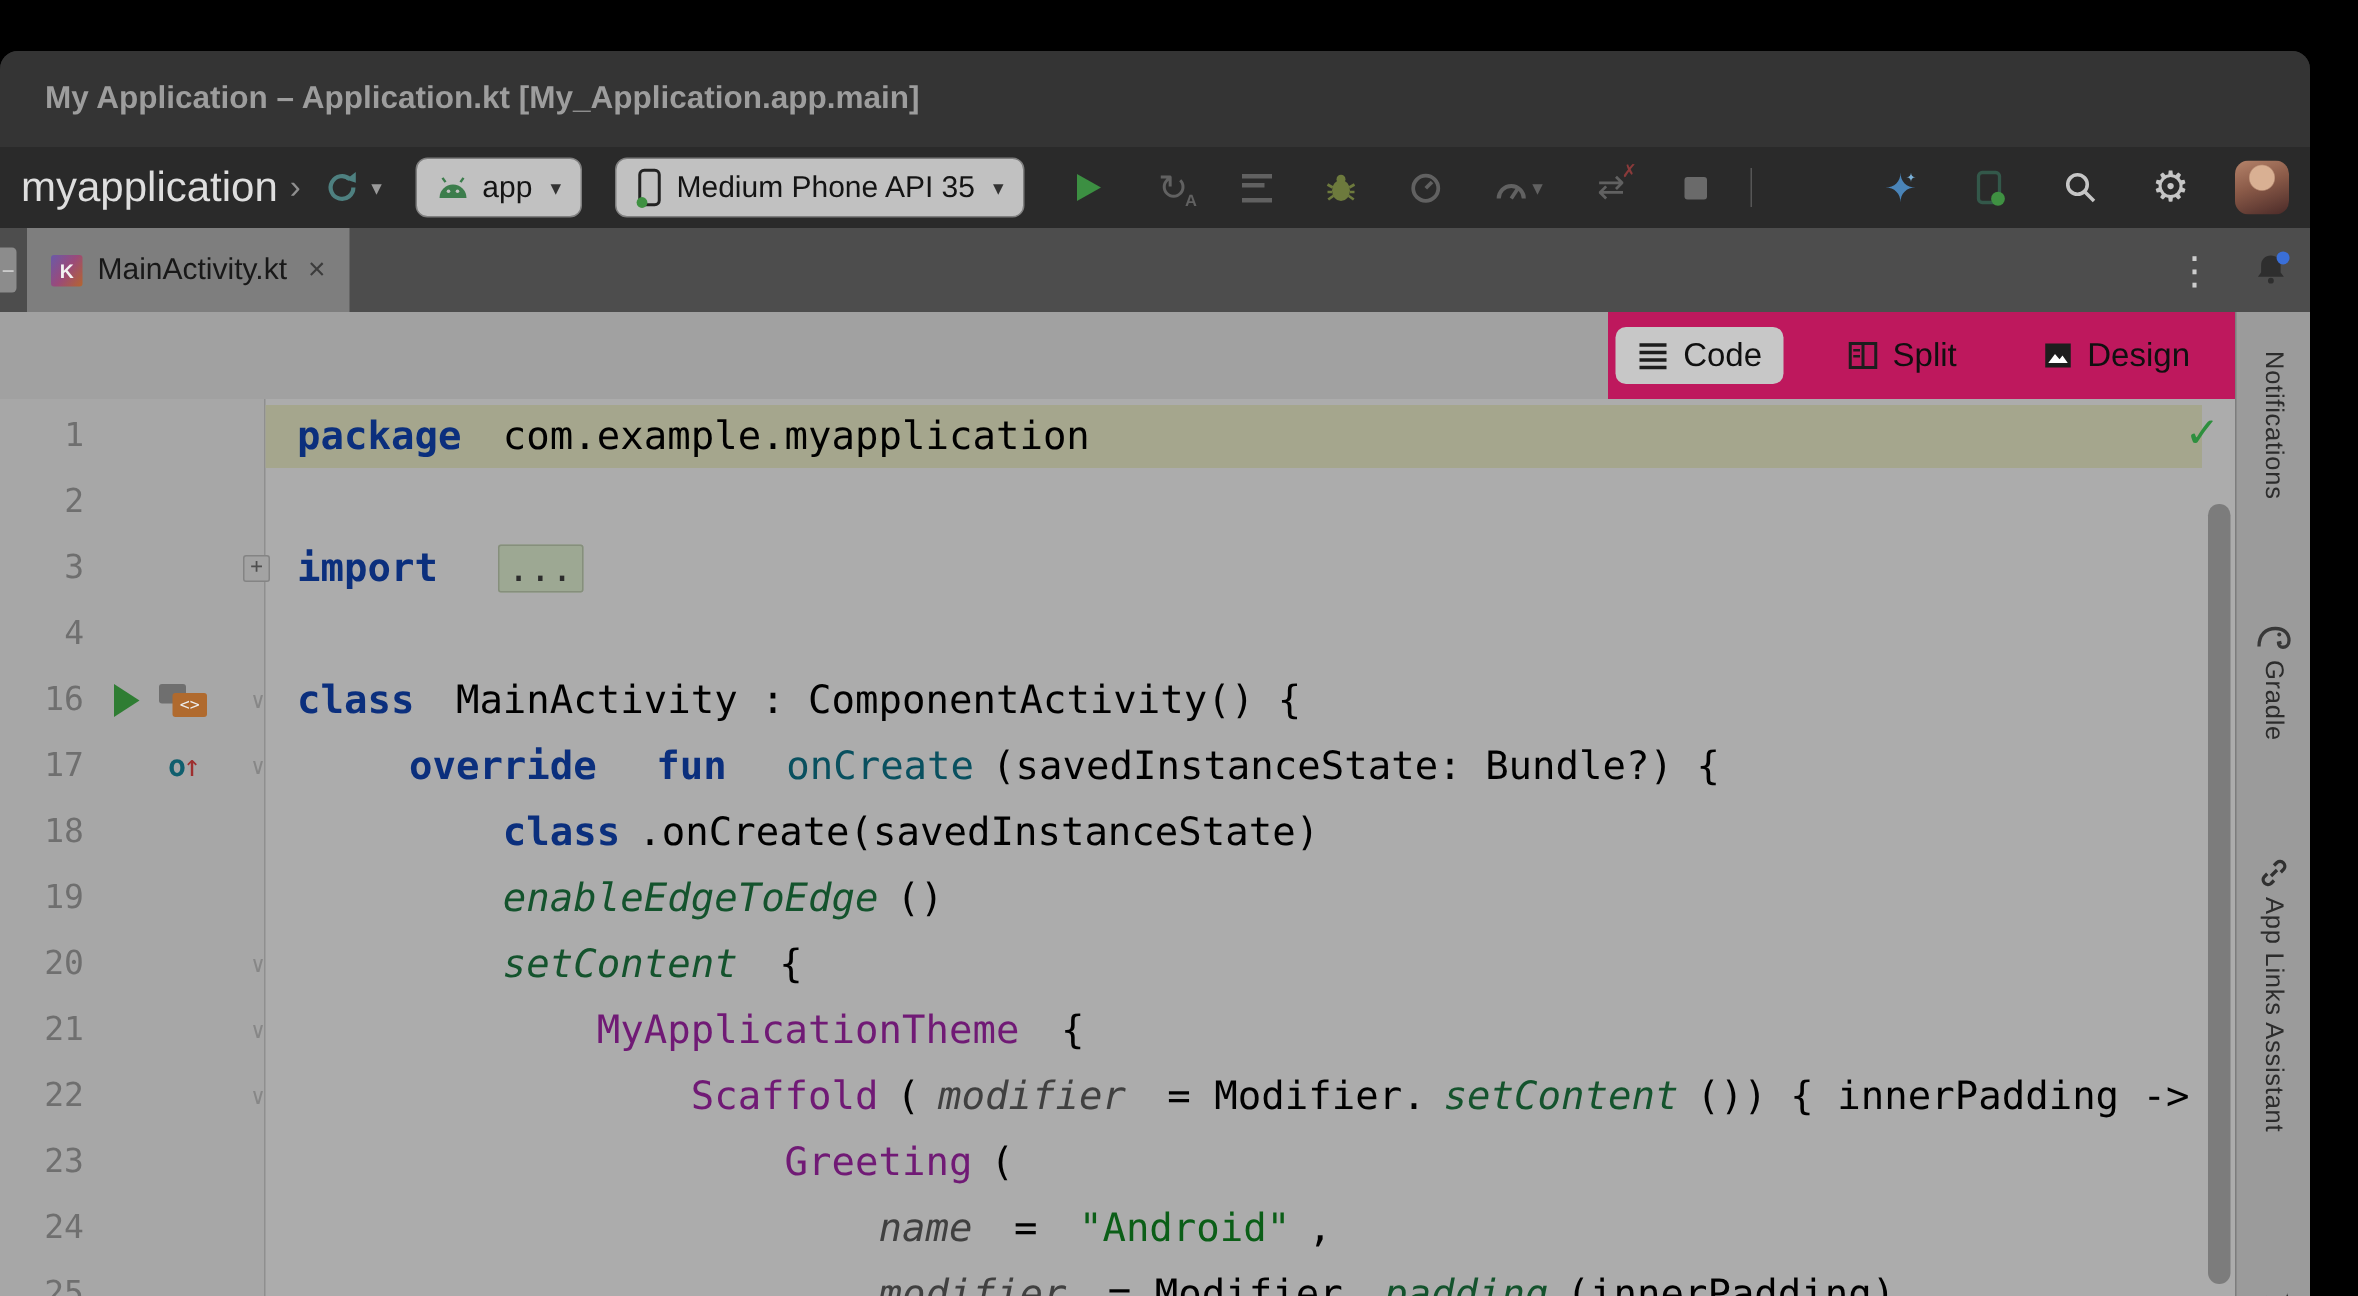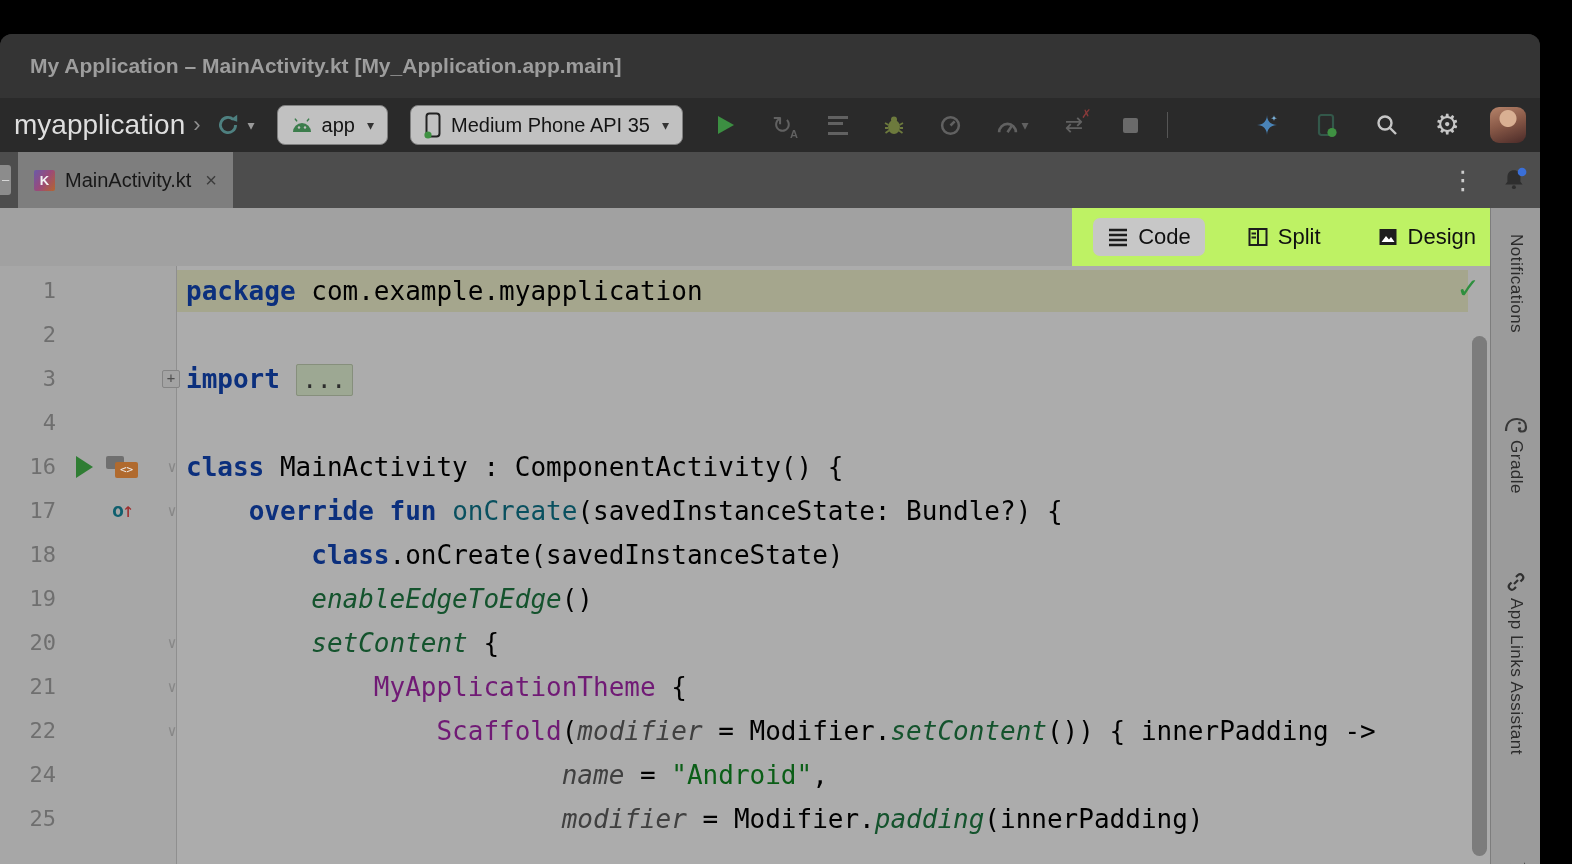--- a/index.html
+++ b/index.html
@@ -48,33 +48,33 @@
     padding:0 16px;background:#7e7e7e;color:#181818;font-size:20px;}
   .kticon{width:21px;height:21px;border-radius:2px;display:flex;align-items:center;justify-content:center;
     color:#f2f2f2;font-size:13px;font-weight:bold;
     background:linear-gradient(125deg,#6a5aa8 0%,#9a4a7a 50%,#b5652e 100%);}
   .tabclose{color:#3c3c3c;font-size:20px;margin-left:4px;}
   .kebab{position:absolute;right:64px;top:0;height:100%;display:flex;align-items:center;color:#cdcdcd;font-size:26px;}
   .bell{position:absolute;right:12px;top:15px;}
 
   
   .edheader{position:absolute;left:0;top:174px;right:50px;height:58px;background:#a1a1a1;}
-  .spotlight{position:absolute;right:0;top:0;width:418px;height:100%;background:#bef264;
-    display:flex;align-items:center;justify-content:flex-end;gap:28px;box-sizing:border-box;}
+  .spotlight{position:absolute;right:0;top:0;width:418px;height:100%;background:#be185d;
+    display:flex;align-items:center;justify-content:flex-end;gap:28px;padding-right:16px;box-sizing:border-box;}
   .modebtn{display:flex;align-items:center;gap:9px;font-size:22px;color:#101010;padding:6px 14px;border-radius:7px;}
   .modebtn.sel{background:#c7c7c7;}
 
   
   .editor{position:absolute;left:0;top:232px;right:50px;bottom:0;background:#acacac;overflow:hidden;}
   .editor::before{content:"";position:absolute;left:0;top:0;bottom:0;width:176px;background:#a7a7a7;border-right:1px solid #8f8f8f;}
   .codepane{position:absolute;left:0;top:3px;right:0;}
   .cline{position:relative;height:44px;line-height:44px;white-space:pre;box-sizing:border-box;
     padding-left:186px;font-family:"DejaVu Sans Mono",monospace;font-size:26px;color:#1d1d1d;}
   .cline.hl::before{content:"";position:absolute;left:177px;right:22px;top:1px;bottom:1px;background:#a5a68d;}
-  .tok{position:relative;z-index:1;}
+  .tok{position:relative;z-index:1;margin-left:12px;}
   .lnum{position:absolute;left:0;top:0;width:56px;text-align:right;font-size:22px;color:#6f6f6f;
     font-family:"DejaVu Sans Mono",monospace;}
   .tok-kw{color:#0b2f7d;font-weight:bold;}
   .tok-pl{color:#000000;}
   .tok-fd{color:#09505f;}
   .tok-it{color:#14532d;font-style:italic;}
   .tok-cp{color:#701a75;}
   .tok-na{color:#404040;font-style:italic;}
   .tok-st{color:#0b5e17;}
   .tok-fold{background:#9da893;border:1px solid #868f7c;border-radius:2px;padding:1px 6px;color:#2c2c2c;font-size:24px;}
@@ -102,21 +102,21 @@
   .sicon{position:absolute;left:50%;transform:translateX(-50%);}
   .sparkle{font-size:22px;color:#2b2b2b;position:absolute;left:50%;transform:translateX(-50%);}
   .sparkle small{font-size:11px;vertical-align:top;}
 </style>
 </head>
 <body>
 
 <div class="win">
 
   <div class="titlebar">
-    <span>My Application – MainActivity.kt [My_Application.app.main]</span>
+    <span>My Application – Application.kt [My_Application.app.main]</span>
   </div>
 
   <div class="toolbar">
     <span class="proj">myapplication</span>
     <span class="chevron">›</span>
 
     <span class="tbi">
       <svg width="26" height="26" viewBox="0 0 24 24">
         <path d="M19 12a7 7 0 1 1-2.2-5.1" fill="none" stroke="#4e8080" stroke-width="2.6"></path>
         <path d="M20.5 2.5 L20.5 9 L14.5 7 Z" fill="#4e8080"></path>
@@ -283,20 +283,21 @@
         <div class="cline"><span class="lnum">2</span></div>
         <div class="cline"><span class="lnum">3</span><span class="fold-plus">+</span><span class="tok tok-kw">import</span><span class="tok tok-pl"> </span><span class="tok tok-fold">...</span></div>
         <div class="cline"><span class="lnum">4</span></div>
         <div class="cline"><span class="lnum">16</span><span class="gicon gicon-run"><span class="tri"></span></span><span class="gicon gicon-cls"><span class="cls-a"></span><span class="cls-b">&lt;&gt;</span></span><span class="fold-chev">∨</span><span class="tok tok-kw">class</span><span class="tok tok-pl"> MainActivity : ComponentActivity() {</span></div>
         <div class="cline"><span class="lnum">17</span><span class="gicon gicon-override"><span class="ovr-o">o</span><span class="ovr-a">↑</span></span><span class="fold-chev">∨</span><span class="tok tok-pl">    </span><span class="tok tok-kw">override</span><span class="tok tok-pl"> </span><span class="tok tok-kw">fun</span><span class="tok tok-pl"> </span><span class="tok tok-fd">onCreate</span><span class="tok tok-pl">(savedInstanceState: Bundle?) {</span></div>
         <div class="cline"><span class="lnum">18</span><span class="tok tok-pl">        </span><span class="tok tok-kw">class</span><span class="tok tok-pl">.onCreate(savedInstanceState)</span></div>
         <div class="cline"><span class="lnum">19</span><span class="tok tok-pl">        </span><span class="tok tok-it">enableEdgeToEdge</span><span class="tok tok-pl">()</span></div>
         <div class="cline"><span class="lnum">20</span><span class="fold-chev">∨</span><span class="tok tok-pl">        </span><span class="tok tok-it">setContent</span><span class="tok tok-pl"> {</span></div>
         <div class="cline"><span class="lnum">21</span><span class="fold-chev">∨</span><span class="tok tok-pl">            </span><span class="tok tok-cp">MyApplicationTheme</span><span class="tok tok-pl"> {</span></div>
         <div class="cline"><span class="lnum">22</span><span class="fold-chev">∨</span><span class="tok tok-pl">                </span><span class="tok tok-cp">Scaffold</span><span class="tok tok-pl">(</span><span class="tok tok-na">modifier</span><span class="tok tok-pl"> = Modifier.</span><span class="tok tok-it">setContent</span><span class="tok tok-pl">()) { innerPadding -&gt;</span></div>
+        <div class="cline"><span class="lnum">23</span><span class="tok tok-pl">                    </span><span class="tok tok-cp">Greeting</span><span class="tok tok-pl">(</span></div>
         <div class="cline"><span class="lnum">24</span><span class="tok tok-pl">                        </span><span class="tok tok-na">name</span><span class="tok tok-pl"> = </span><span class="tok tok-st">"Android"</span><span class="tok tok-pl">,</span></div>
         <div class="cline"><span class="lnum">25</span><span class="tok tok-pl">                        </span><span class="tok tok-na">modifier</span><span class="tok tok-pl"> = Modifier.</span><span class="tok tok-it">padding</span><span class="tok tok-pl">(innerPadding)</span></div>
       </div>
     <span class="inspect">✓</span>
     <div class="vscroll"></div>
   </div>
 
   <div class="stripe">
     <span class="vlabel" style="top:26px">Notifications</span>
 

